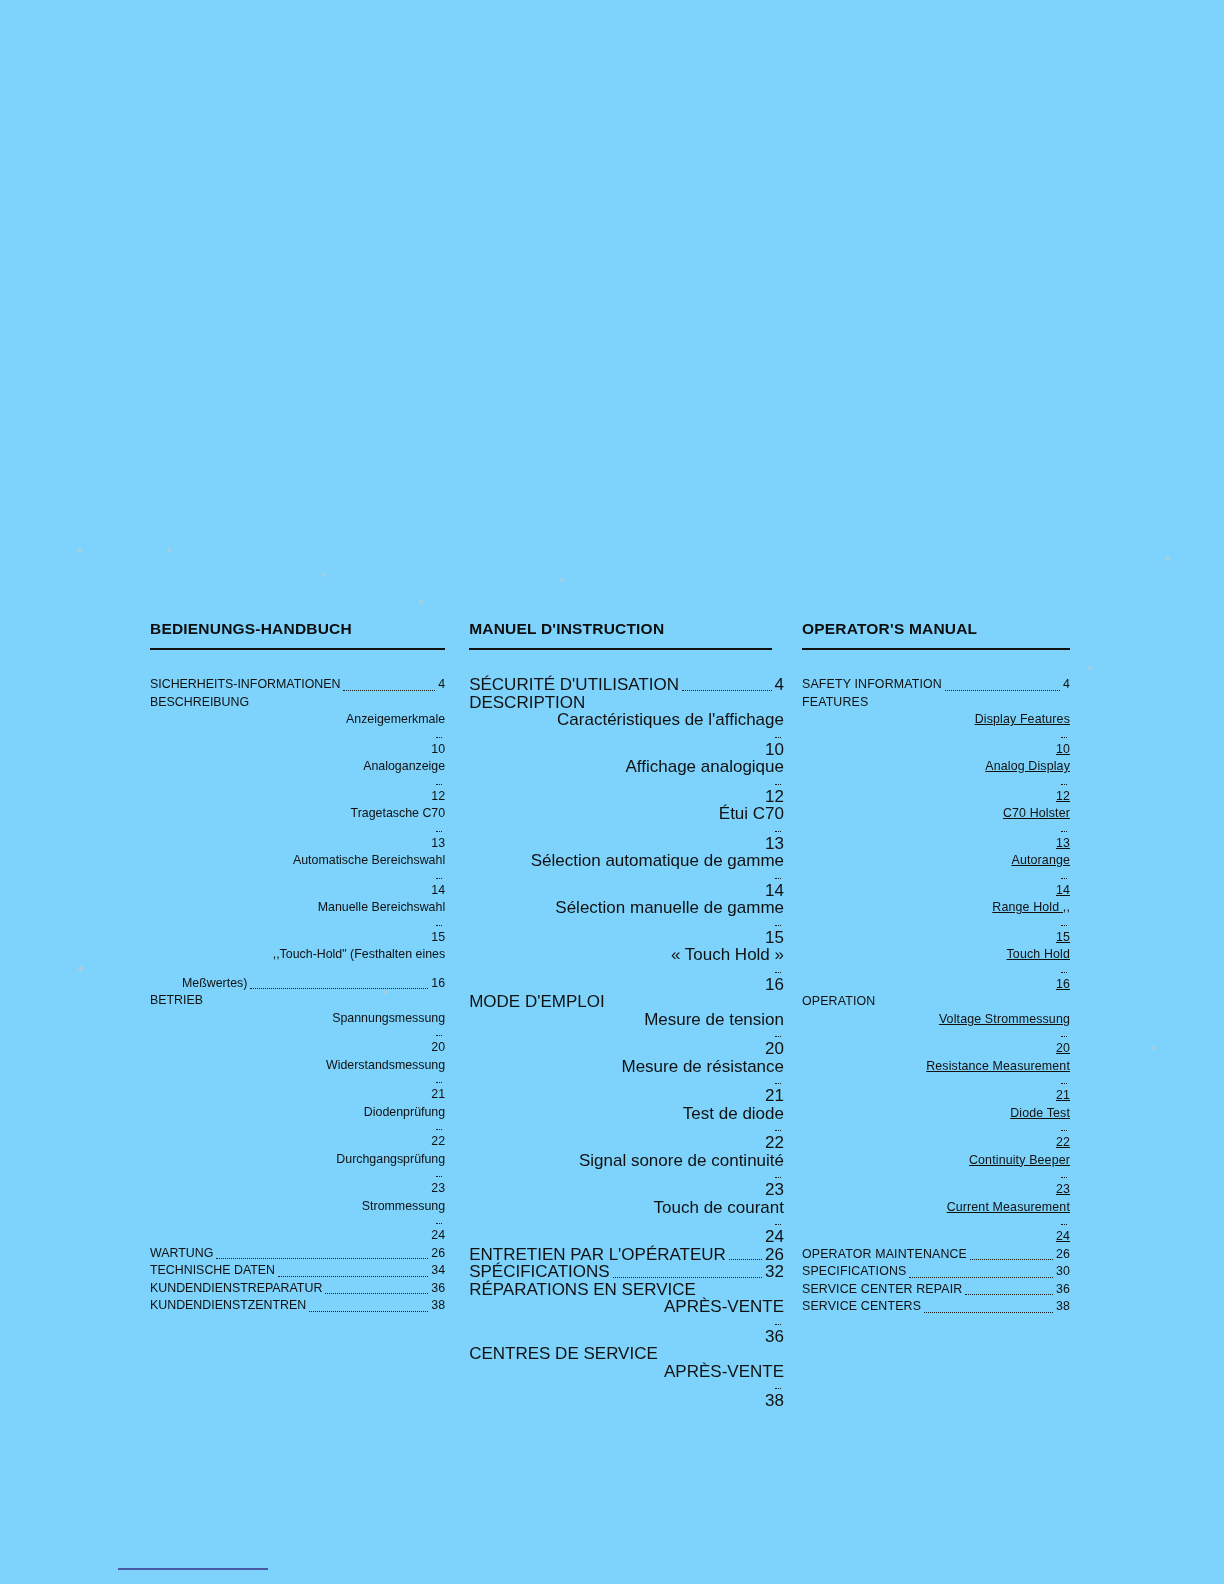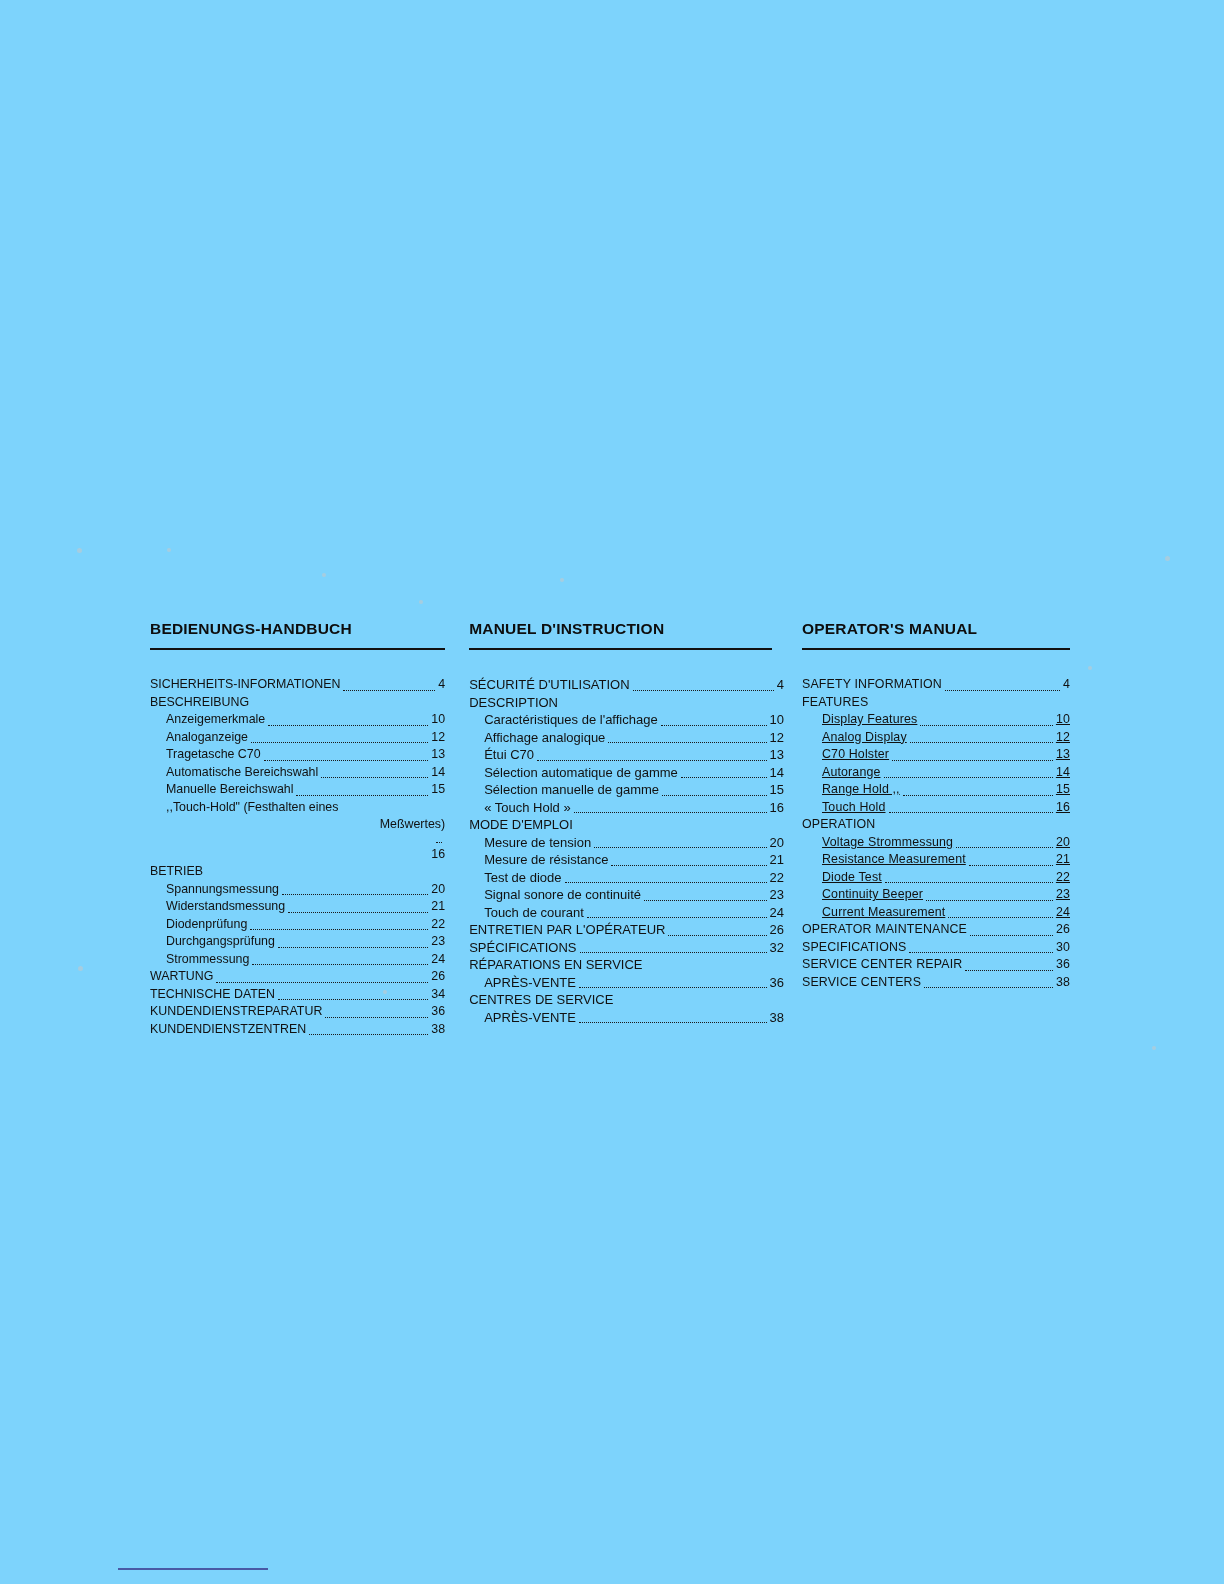--- a/index.html
+++ b/index.html
@@ -68,39 +68,39 @@
     margin-top: 26px;
   }
   .entry {
     display: flex;
     align-items: flex-end;
     font-size: 12.6px;
     line-height: 17.5px;
     white-space: nowrap;
   }
   .entry.lvl0 { padding-left: 0px; }
-  .entry.lvl1 { padding-left: 16px; }
+  .entry.lvl1 { padding-left: 16px; flex-direction: column; }
 
   .lbl { flex: 0 0 auto; }
   .dots {
     flex: 1 1 auto;
     overflow: hidden;
     margin: 0 3px 3px 3px;
     border-bottom: 1.5px dotted #1a1a1a;
     min-width: 6px;
     height: 8px;
   }
   .pg {
     flex: 0 0 auto;
     text-align: right;
   }
   .nodots .dots { border-bottom: none; }
 
   .col-de .entry { font-size: 12.4px; align-items: flex-end; }
-  .col-fr .entry { font-size: 13px; }
+  .col-fr .entry { font-size: 17px; }
   .col-en .entry { font-size: 12.4px; letter-spacing: 0.15px; }
 
   .col-en .entry.lvl1 { padding-left: 20px; text-decoration: underline; }
   .col-fr .entry.lvl1 { padding-left: 15px; }
 </style>
 </head>
 <body>
 
 <div class="page">
 
@@ -154,21 +154,21 @@
           <div class="entry lvl1">
             <span class="lbl">Manuelle Bereichswahl</span>
             <span class="dots"></span>
             <span class="pg">15</span>
           </div>
           <div class="entry lvl1 nodots">
             <span class="lbl">,,Touch-Hold" (Festhalten eines</span>
             <span class="dots"></span>
             <span class="pg"></span>
           </div>
-          <div class="entry lvl2" style="padding-left: 32px; flex-direction: column;">
+          <div class="entry lvl2" style="padding-left: 32px;">
             <span class="lbl">Meßwertes)</span>
             <span class="dots"></span>
             <span class="pg">16</span>
           </div>
           <div class="entry lvl0 nodots">
             <span class="lbl">BETRIEB</span>
             <span class="dots"></span>
             <span class="pg"></span>
           </div>
           <div class="entry lvl1">

